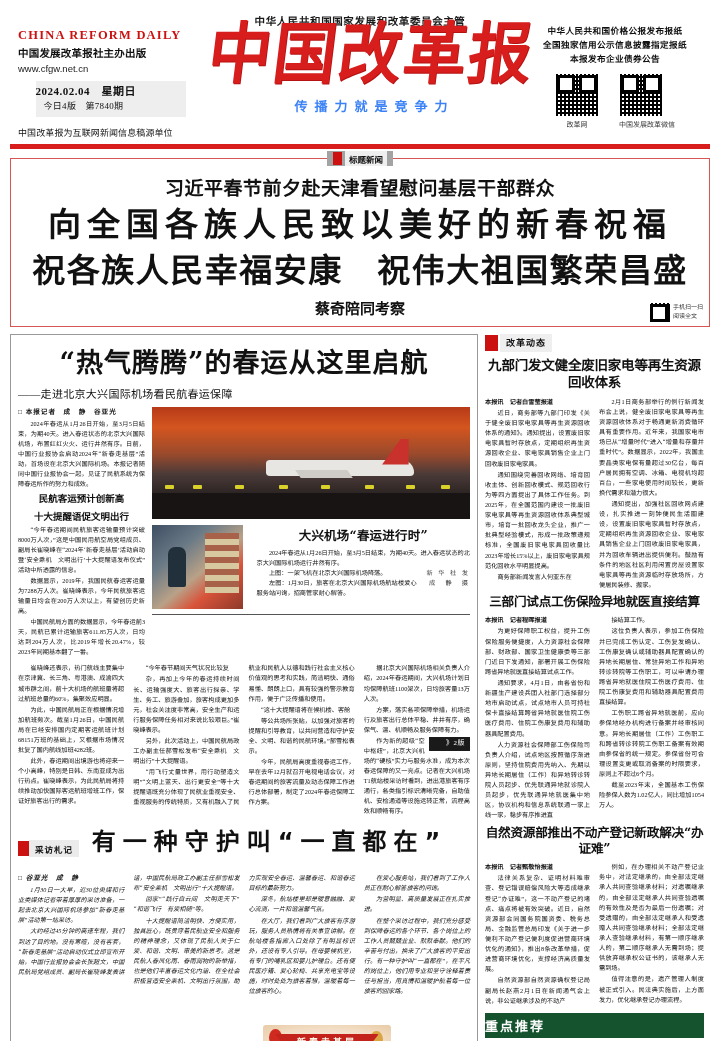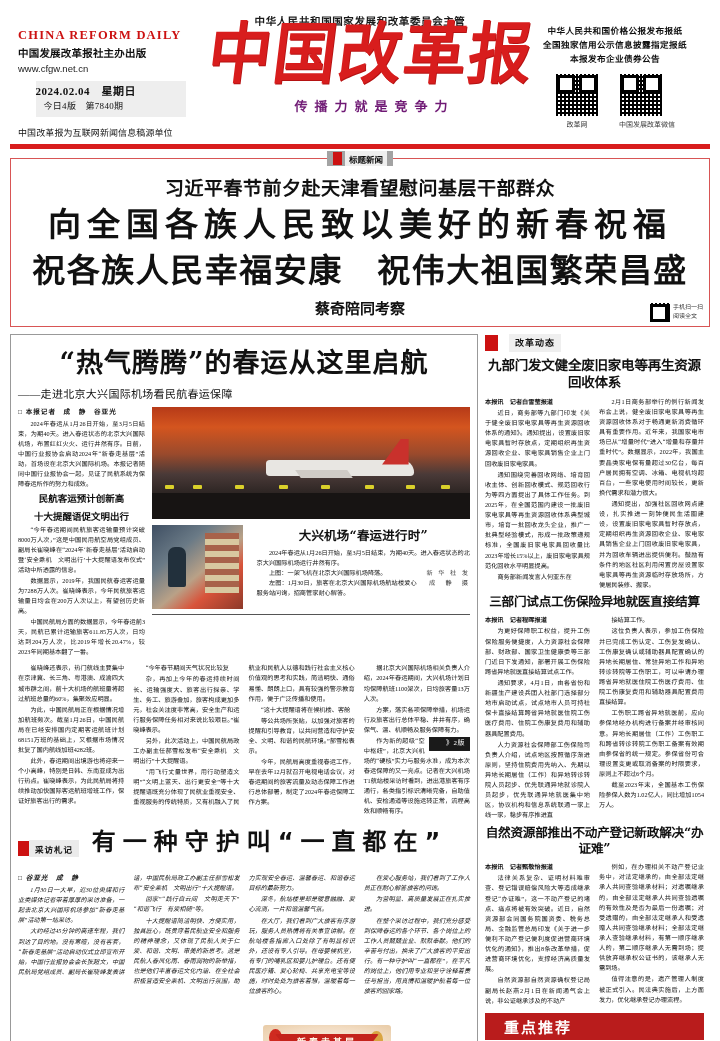--- a/index.html
+++ b/index.html
@@ -36,21 +36,21 @@
   .mast-center { position: absolute; left: 196px; top: 18px; width: 330px; text-align: center; }
   .logo-cn {
     font-size: 63px; font-weight: bold; color: #d81d1d;
     font-family: "DejaVu Serif", "Liberation Serif", serif;
     letter-spacing: 2px; line-height: 1.15;
     transform: skewX(-7deg) scaleY(1.06);
     text-shadow: 1px 1px 0 #b51212;
   }
   .slogan {
     margin-top: 6px; font-size: 13px; font-weight: bold;
-    letter-spacing: 7px; color: #701a75; padding-left: 7px;
+    letter-spacing: 7px; color: #3b82f6; padding-left: 7px;
   }
 
   .mast-right { position: absolute; right: 6px; top: 24px; width: 178px; text-align: center; }
   .mr-line { font-size: 8.6px; font-weight: bold; letter-spacing: .4px; line-height: 1.65; }
   .qr-row { display: flex; justify-content: center; gap: 20px; margin-top: 6px; }
   .qr-wrap { text-align: center; }
   .qr {
     width: 44px; height: 44px;
     background-color: #fff;
     background-image:
@@ -197,35 +197,35 @@
     position: relative; color: #fff7e8; font-size: 9px; font-weight: bold;
     letter-spacing: 3px; font-family: "DejaVu Serif", serif;
   }
   .nyb-lantern {
     position: absolute; left: 6px; top: 4px; width: 13px; height: 17px;
     background: #cf2a20; border-radius: 50%;
   }
   .nyb-lantern.r { left: auto; right: 8px; top: 6px; background: #d9a441; }
 
   
-  .sec-tag { display: flex; align-items: center; gap: 11px; margin-bottom: 5px; }
+  .sec-tag { display: flex; align-items: center; gap: 2px; margin-bottom: 5px; }
   .sec-tag .sq { width: 13px; height: 16px; background: #cc1111; }
   .sec-tag .txt { font-size: 9px; background: #efefef; padding: 2.5px 6px; font-weight: bold; letter-spacing: 1px; }
   .r-title {
     font-size: 13.5px; font-weight: bold; text-align: center; line-height: 1.3;
     font-family: "DejaVu Serif", "Liberation Serif", serif; margin: 4px 0 5px; letter-spacing: -.2px;
   }
   .r-title.small { font-size: 12.6px; }
   .r-body { column-count: 2; column-gap: 9px; font-size: 6.2px; line-height: 1.63; text-align: justify; }
   .r-body p { text-indent: 2em; margin-bottom: 1px; }
   .r-lead { font-weight: bold; text-indent: 0 !important; }
 
   .rec-bar {
-    background: #b91c1c; color: #fff; font-size: 15px; font-weight: bold;
-    padding: 3px 19px; letter-spacing: 2px; margin-top: 7px;
+    background: #14532d; color: #fff; font-size: 13px; font-weight: bold;
+    padding: 3px 0; letter-spacing: 2px; margin-top: 7px;
   }
   .rec-row { display: flex; align-items: baseline; justify-content: space-between; padding: 6px 2px 5px; }
   .rec-title { font-size: 14px; font-weight: bold; font-family: "DejaVu Serif", serif; letter-spacing: -.2px; }
   .rec-page { font-size: 13px; color: #555; letter-spacing: -1px; }
 </style>
 </head>
 <body>
 
 <div class="page">
 

